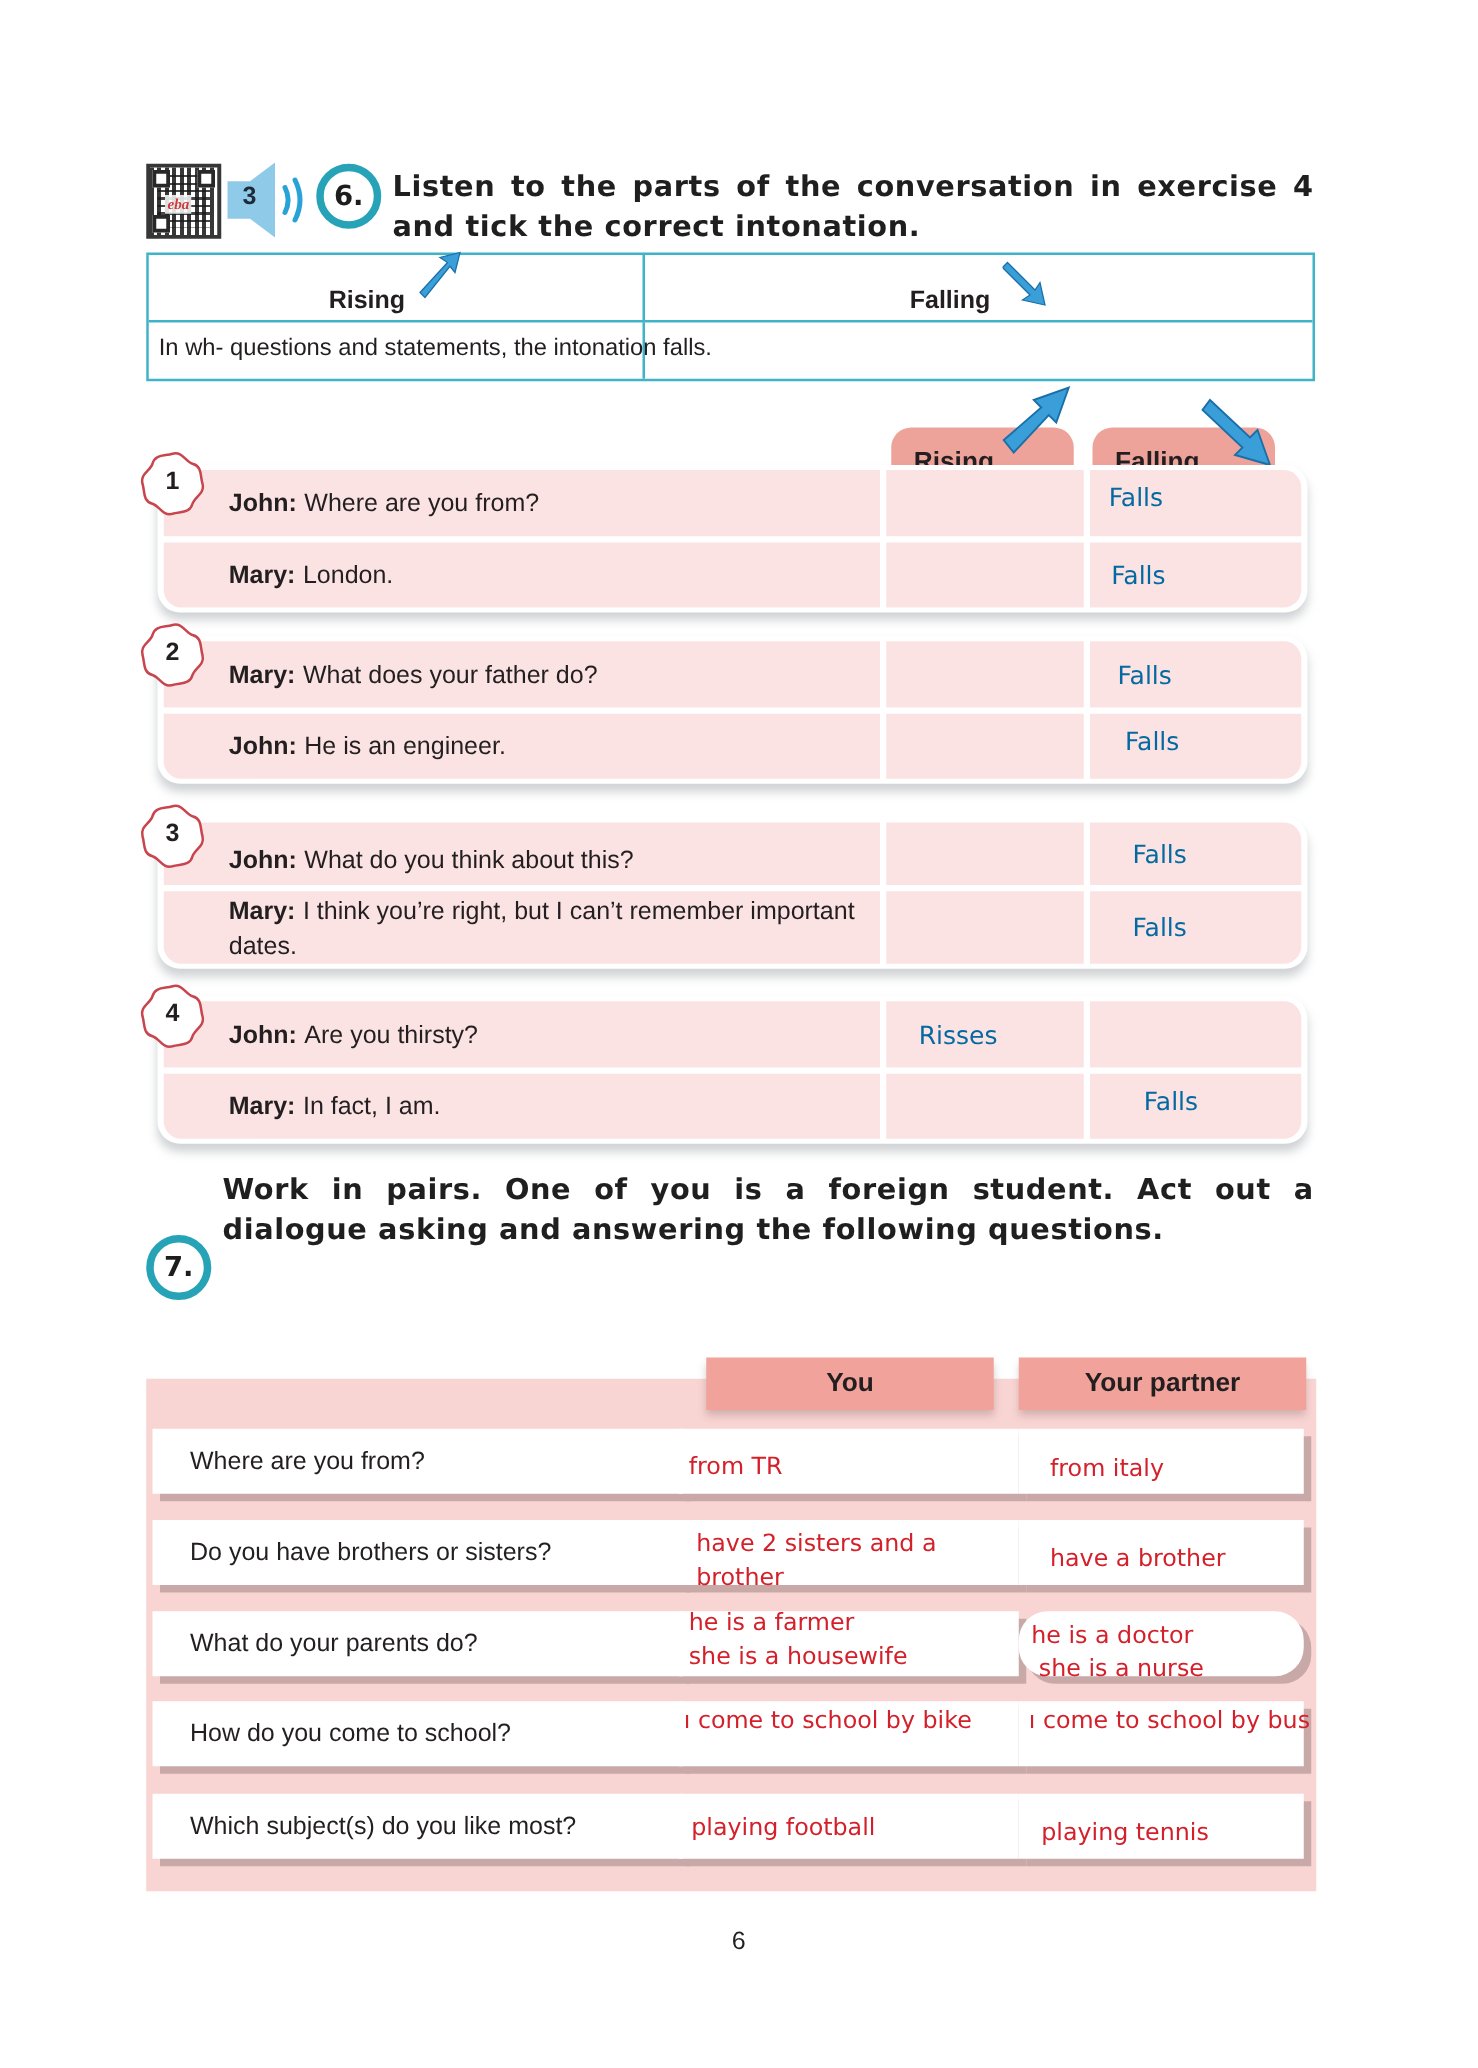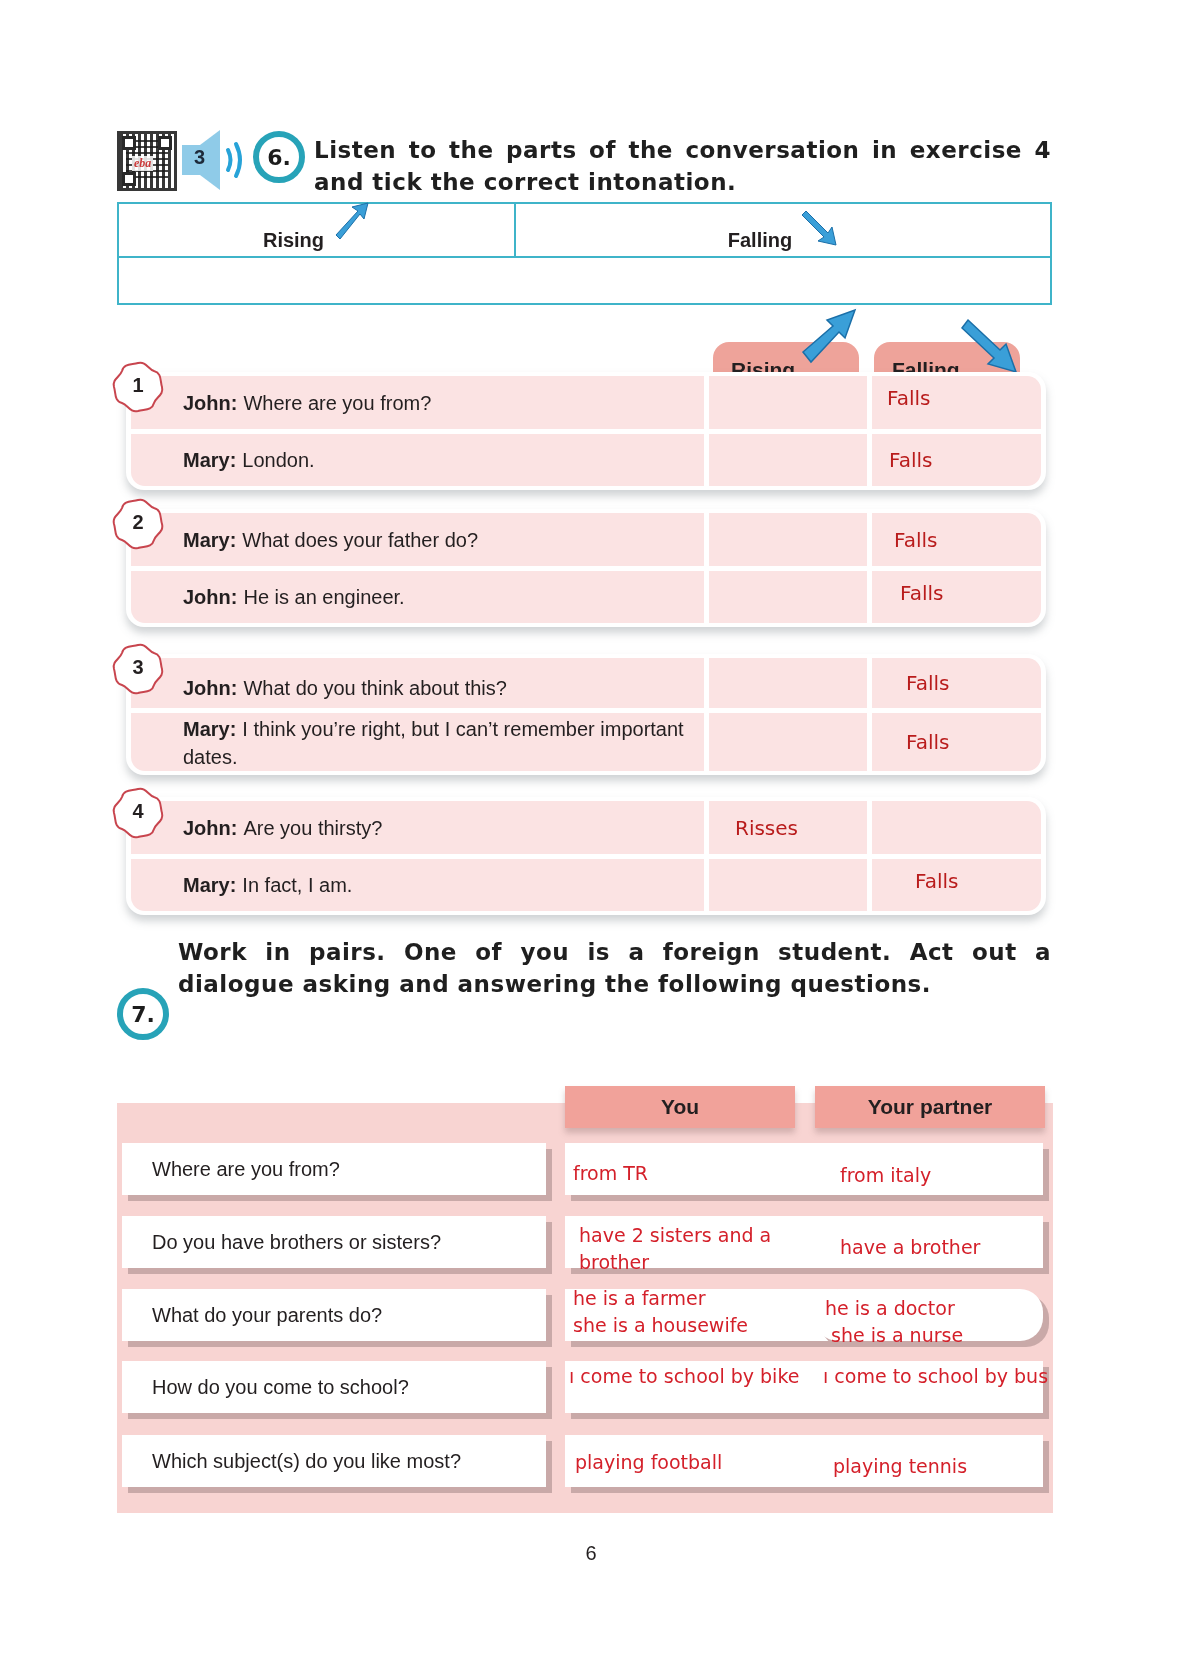--- a/index.html
+++ b/index.html
@@ -48,34 +48,34 @@
     .dlg-group { left: 126px; width: 920px; background: #fff; border-radius: 18px; box-shadow: 0 6px 8px rgba(120,130,135,.35); padding: 4px 5px 4px 5px; }
     .dlg-row { display: grid; grid-template-columns: 573px 158px 1fr; column-gap: 5px; margin-bottom: 5px; }
     .dlg-row:last-child { margin-bottom: 0; }
     .dlg-row > div { background: #fbe3e3; }
     .dlg-row > div:first-child { border-radius: 12px 0 0 0; }
     .dlg-row:last-child > div:first-child { border-radius: 0 0 0 14px; }
     .dlg-row:last-child > div:last-child { border-radius: 0 0 14px 0; }
     .dlg-row:first-child > div:last-child { border-radius: 0 14px 0 0; }
     .dlg-text { font: 20px "Liberation Sans", sans-serif; padding: 0 10px 0 52px; display: flex; align-items: center; line-height: 28px; }
     .dlg-text b { font-weight: bold; margin-right: 6px; }
-    .answer { font: 20px "DejaVu Sans", sans-serif; color: #b91c1c; display: flex; align-items: center; text-align: right; }
+    .answer { font: 20px "DejaVu Sans", sans-serif; color: #0369a1; display: flex; align-items: center; text-align: right; }
 
     .badge { width: 56px; height: 56px; }
     .badge-num { position: absolute; inset: 0; display: flex; align-items: center; justify-content: center; font: bold 20px "Liberation Sans", sans-serif; color: #231f20; padding-bottom: 3px; }
 
     
     .ex7-bg { left: 117px; top: 1103px; width: 936px; height: 410px; background: #f8d4d2; }
     .ex7-head { top: 1086px; height: 42px; background: #f1a29a; box-shadow: 0 5px 6px rgba(140,110,110,.35); font: bold 21px "Liberation Sans", sans-serif; display: flex; align-items: center; justify-content: center; }
     .h-you { left: 565px; width: 230px; }
     .h-partner { left: 815px; width: 230px; }
 
     .cell { background: #fff; height: 52px; box-shadow: 6px 6px 0 #c9a9a8; font-size: 20px; display: flex; align-items: center; overflow: visible; white-space: nowrap; }
     .q-cell { left: 122px; width: 424px; font-family: "Liberation Sans", sans-serif; padding-left: 30px; color: #231f20; }
-    .y-cell { left: 565px; width: 272px; }
+    .y-cell { left: 543px; width: 272px; }
     .p-cell { left: 815px; width: 228px; }
     .a-text { font-family: "DejaVu Sans", sans-serif; color: #d4202a; font-size: 19px; line-height: 27px; }
 
     .page-number { left: 0; width: 1182px; top: 1542px; text-align: center; font: 20px "Liberation Sans", sans-serif; color: #231f20; }
   </style>
 </head>
 <body>
 
 <div class="abs qr">
   <div class="inner"></div>
@@ -108,20 +108,21 @@
     </span>
   </div>
   <div class="rule-head">
     <span>Falling</span>
     <span class="arrow" style="margin-bottom:0;margin-top:-12px;">
       <svg width="36" height="40" viewBox="0 0 36 40">
           <polygon points="4,4 26,26 30,20 34,38 16,34 22,30 0,8" fill="#3a9fd8" stroke="#1b6fa8" stroke-width="1"></polygon>
         </svg>
     </span>
   </div>
+  <div class="rule-cell">In  wh- questions and statements, the intonation falls.</div>
 </div>
 
 <div class="abs col-tab tab-rising">
   <span>Rising</span>
   <svg class="tab-arrow" style="left:86px; top:-34px;" width="60" height="60" viewBox="0 0 60 60">
     <polygon points="4,44 34,18 28,12 56,2 46,30 40,24 12,54" fill="#3a9fd8" stroke="#1b6fa8" stroke-width="1.5"></polygon>
   </svg>
 </div>
 <div class="abs col-tab tab-falling">
   <span>Falling</span>

